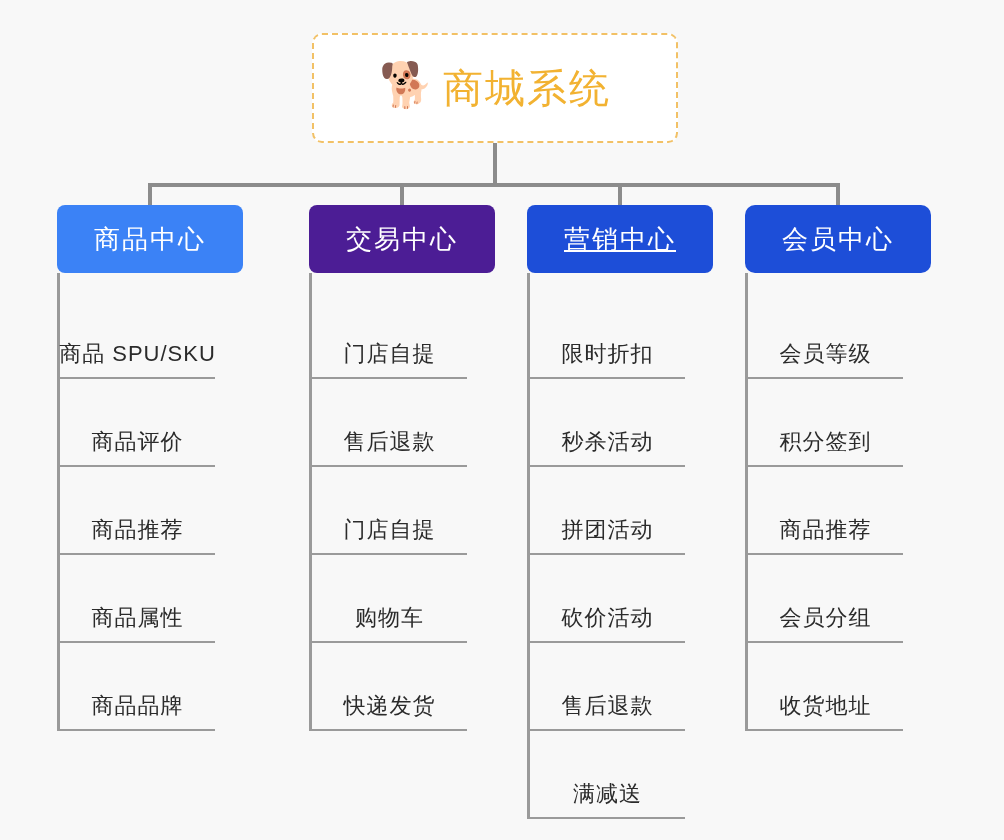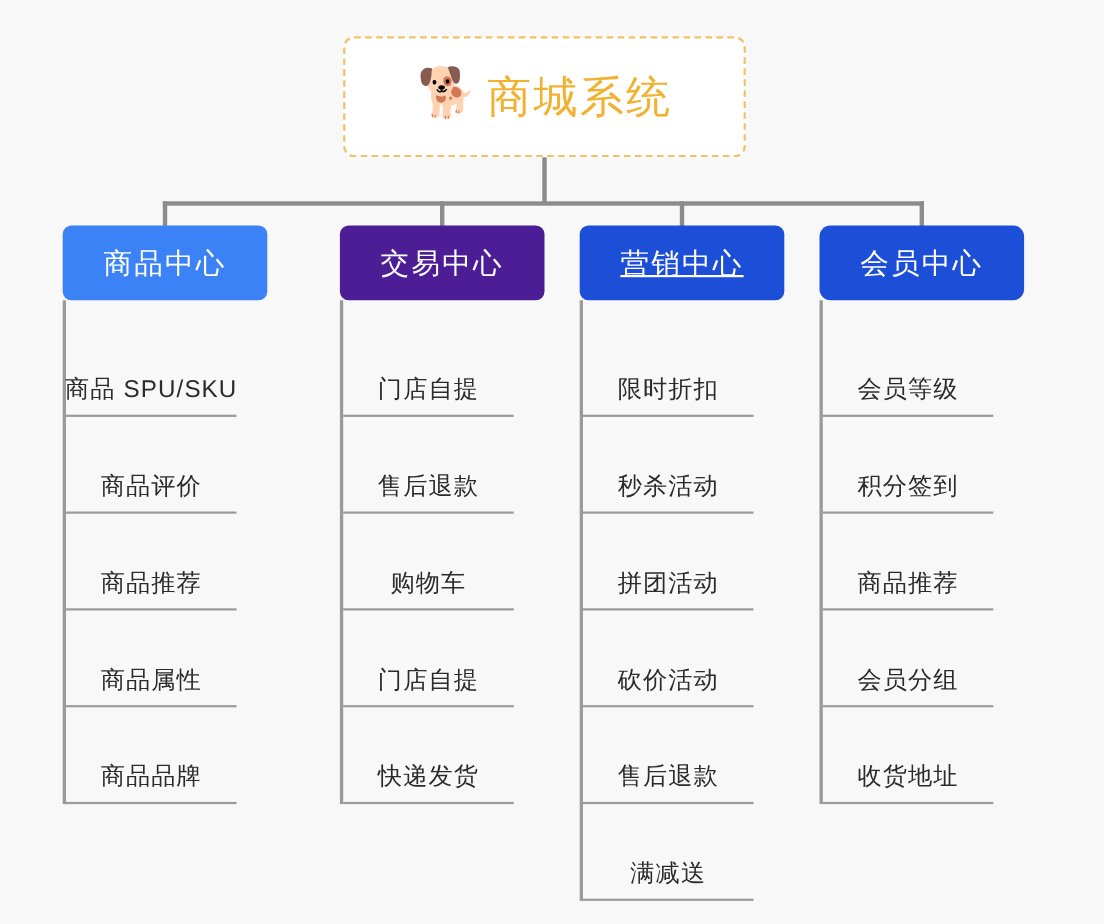--- a/index.html
+++ b/index.html
@@ -160,24 +160,24 @@
       <span>交易中心</span>
     </div>
     <div class="col-body">
       <div class="leaf">
           <span class="leaf-label">门店自提</span>
         </div>
       <div class="leaf">
           <span class="leaf-label">售后退款</span>
         </div>
       <div class="leaf">
+          <span class="leaf-label">门店自提</span>
+        </div>
+      <div class="leaf">
           <span class="leaf-label">购物车</span>
-        </div>
-      <div class="leaf">
-          <span class="leaf-label">门店自提</span>
         </div>
       <div class="leaf">
           <span class="leaf-label">快递发货</span>
         </div>
     </div>
   </div>
 
   <div class="column" style="left:527px;">
     <div class="col-header" style="background: #1d4ed8; text-decoration: underline;">
       <span>营销中心</span>

